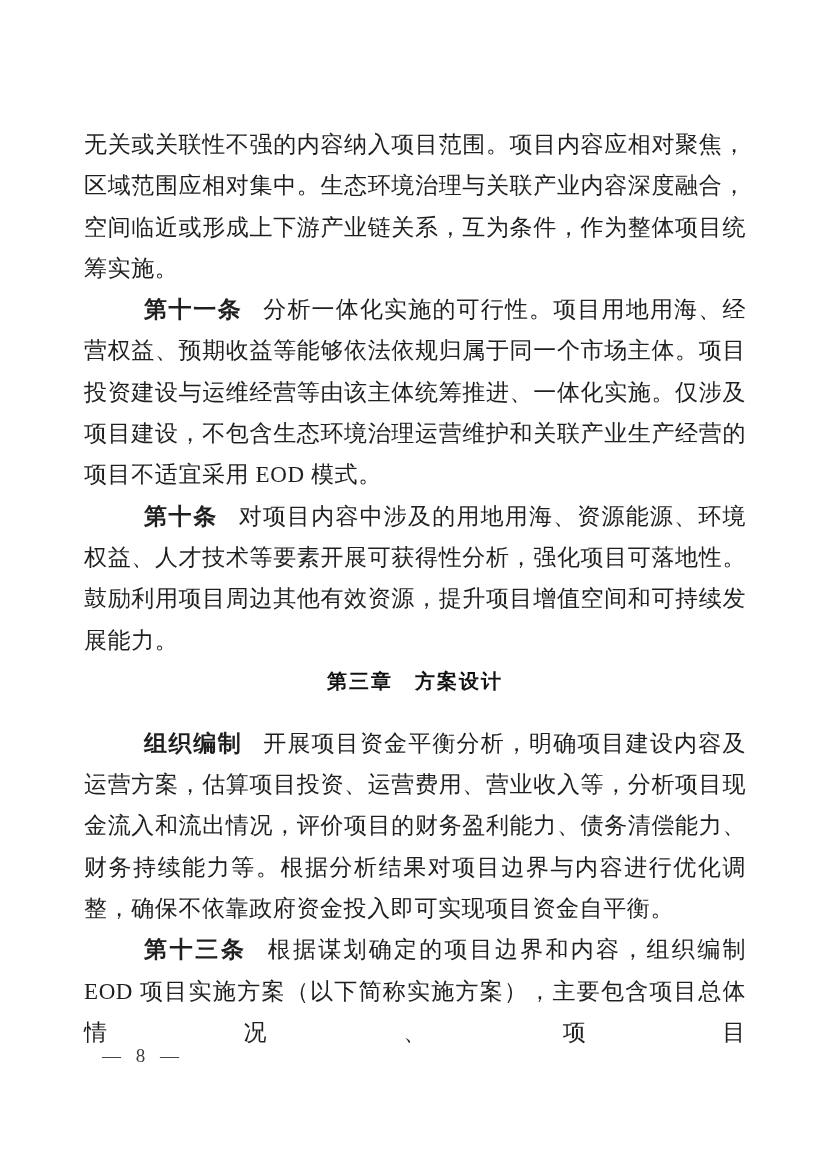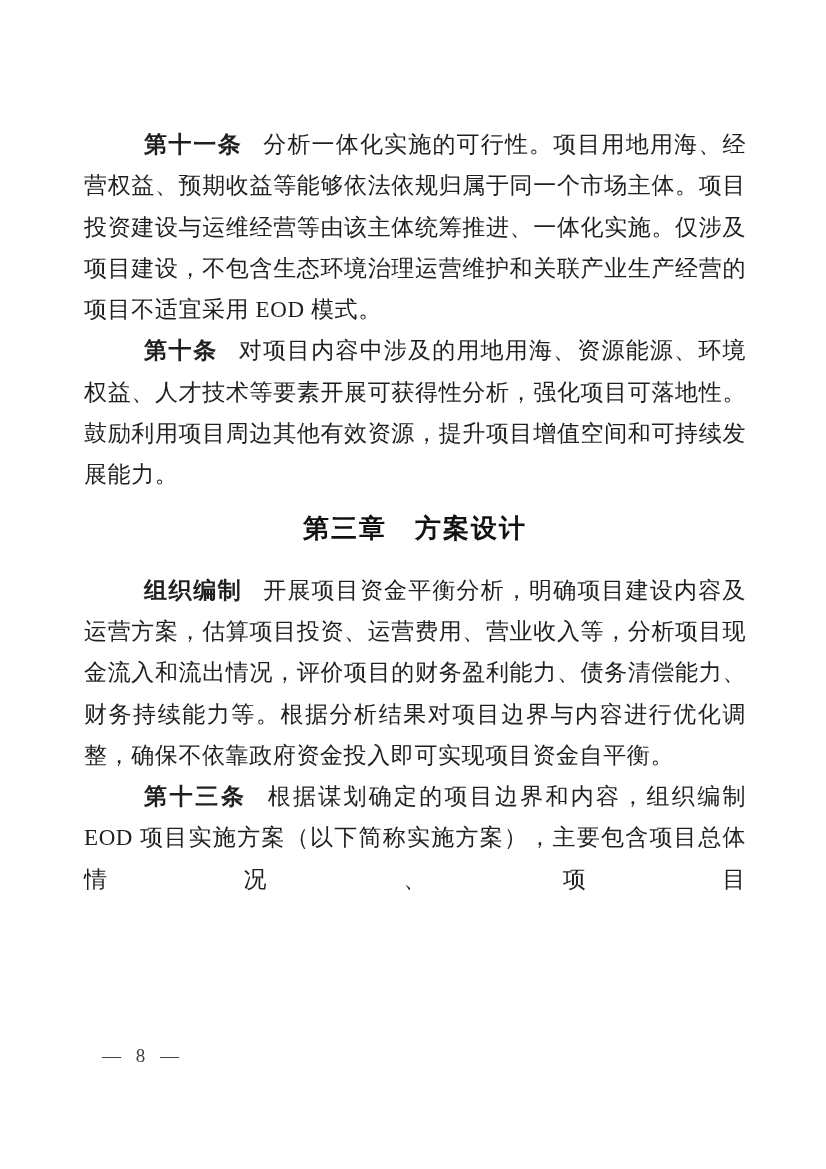--- a/index.html
+++ b/index.html
@@ -37,24 +37,24 @@
   .para.justify-last {
     text-align-last: justify;
   }
   .lead {
     font-family: "Liberation Sans", "DejaVu Sans", sans-serif;
     font-weight: bold;
     margin-right: 21px;
     letter-spacing: 1px;
   }
   .chapter-heading {
-    margin: 12px 0 21px 0;
+    margin: 0 0 21px 0;
     font-family: "Liberation Sans", "DejaVu Sans", sans-serif;
     font-weight: bold;
-    font-size: 26px;
+    font-size: 20px;
     line-height: 41px;
     text-align: center;
     letter-spacing: 2px;
     color: #111111;
   }
   .page-footer {
     position: absolute;
     left: 102px;
     top: 1044px;
     font-size: 19px;
@@ -64,20 +64,21 @@
     font-family: "Liberation Serif", "DejaVu Serif", serif;
   }
 </style>
 </head>
 <body>
 
 <div class="page">
 
   <div class="content">
 
+    <p class="para"><span>无关或关联性不强的内容纳入项目范围。项目内容应相对聚焦，区域范围应相对集中。生态环境治理与关联产业内容深度融合，空间临近或形成上下游产业链关系，互为条件，作为整体项目统筹实施。</span></p>
 
     <p class="para indent"><span class="lead">第十一条</span><span>分析一体化实施的可行性。项目用地用海、经营权益、预期收益等能够依法依规归属于同一个市场主体。项目投资建设与运维经营等由该主体统筹推进、一体化实施。仅涉及项目建设，不包含生态环境治理运营维护和关联产业生产经营的项目不适宜采用 EOD 模式。</span></p>
 
     <p class="para indent"><span class="lead">第十条</span><span>对项目内容中涉及的用地用海、资源能源、环境权益、人才技术等要素开展可获得性分析，强化项目可落地性。鼓励利用项目周边其他有效资源，提升项目增值空间和可持续发展能力。</span></p>
 
     <h2 class="chapter-heading">第三章　方案设计</h2>
 
     <p class="para indent"><span class="lead">组织编制</span><span>开展项目资金平衡分析，明确项目建设内容及运营方案，估算项目投资、运营费用、营业收入等，分析项目现金流入和流出情况，评价项目的财务盈利能力、债务清偿能力、财务持续能力等。根据分析结果对项目边界与内容进行优化调整，确保不依靠政府资金投入即可实现项目资金自平衡。</span></p>
 
     <p class="para indent justify-last"><span class="lead">第十三条</span><span>根据谋划确定的项目边界和内容，组织编制 EOD 项目实施方案（以下简称实施方案），主要包含项目总体情况、项目</span></p>

